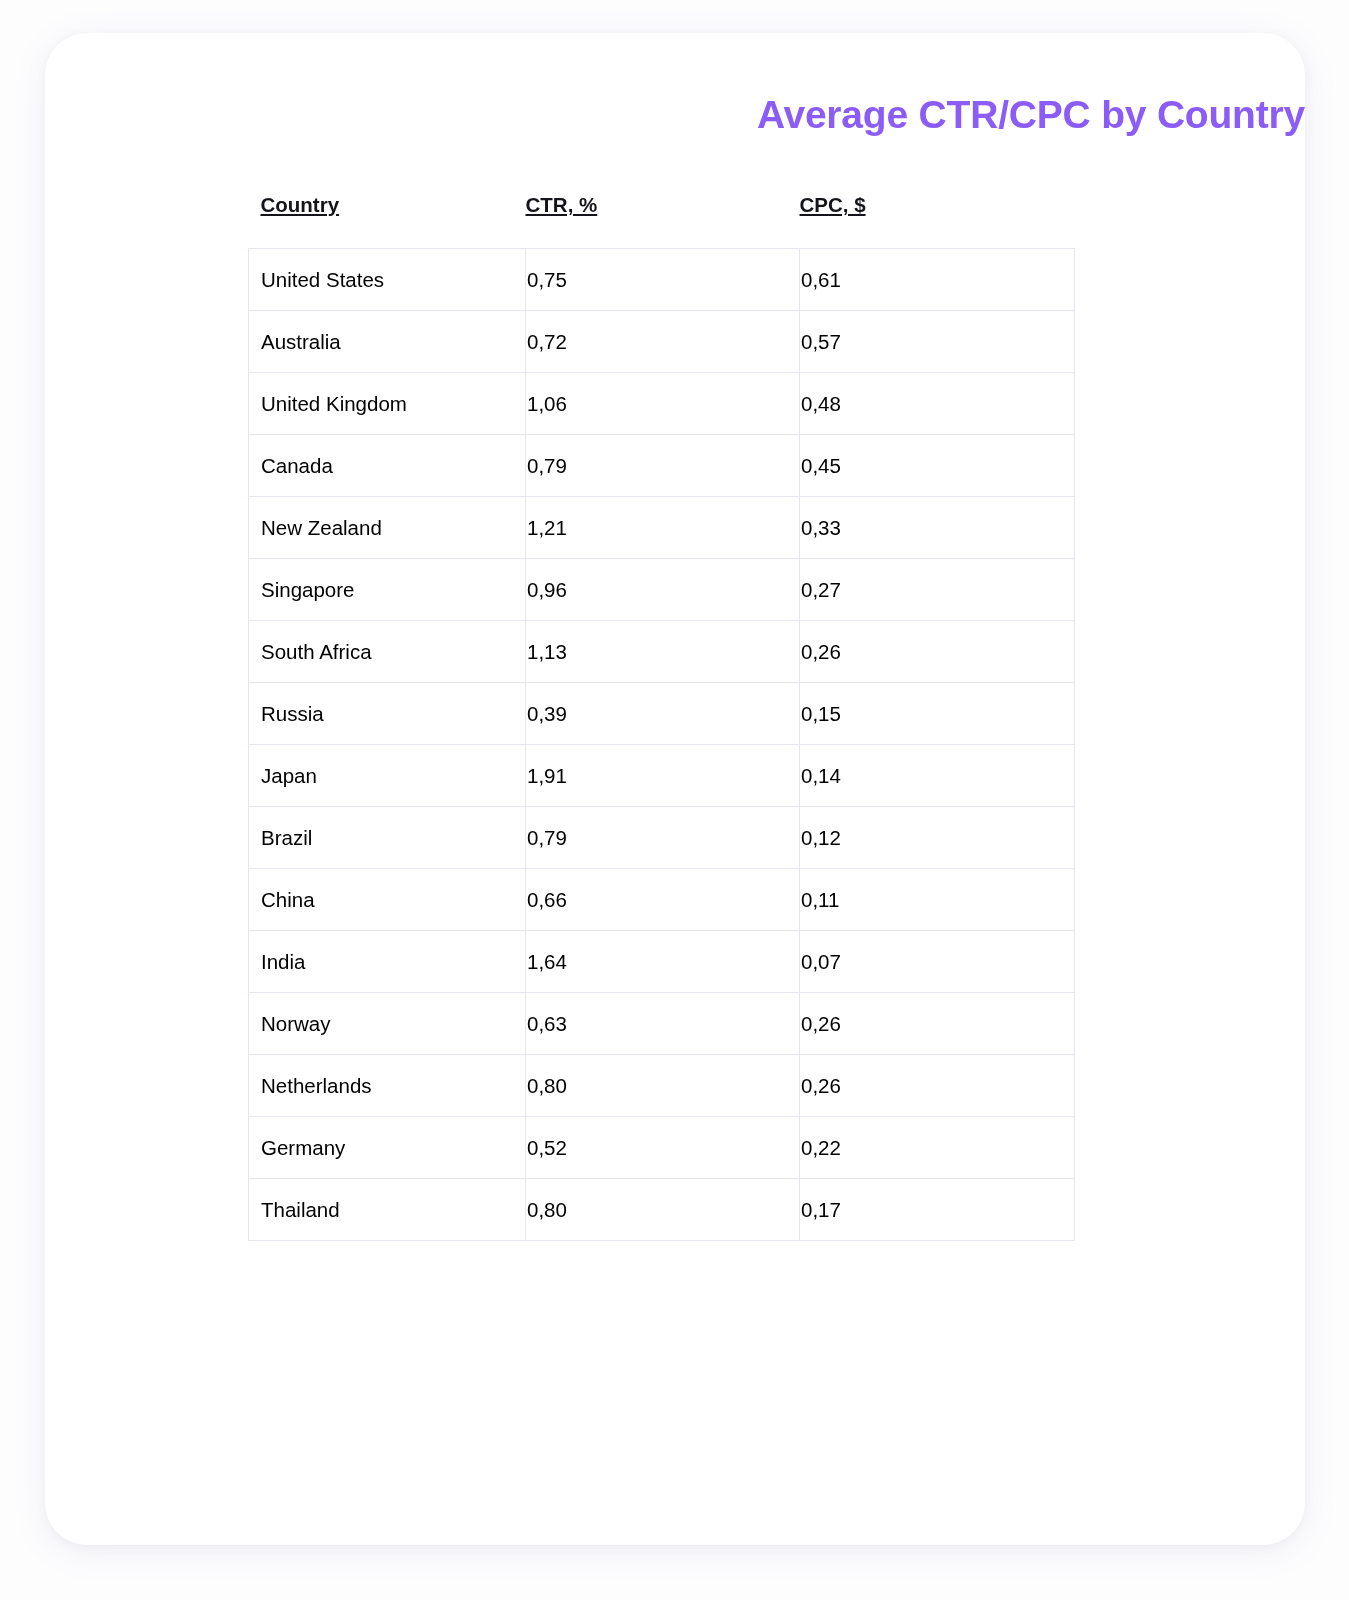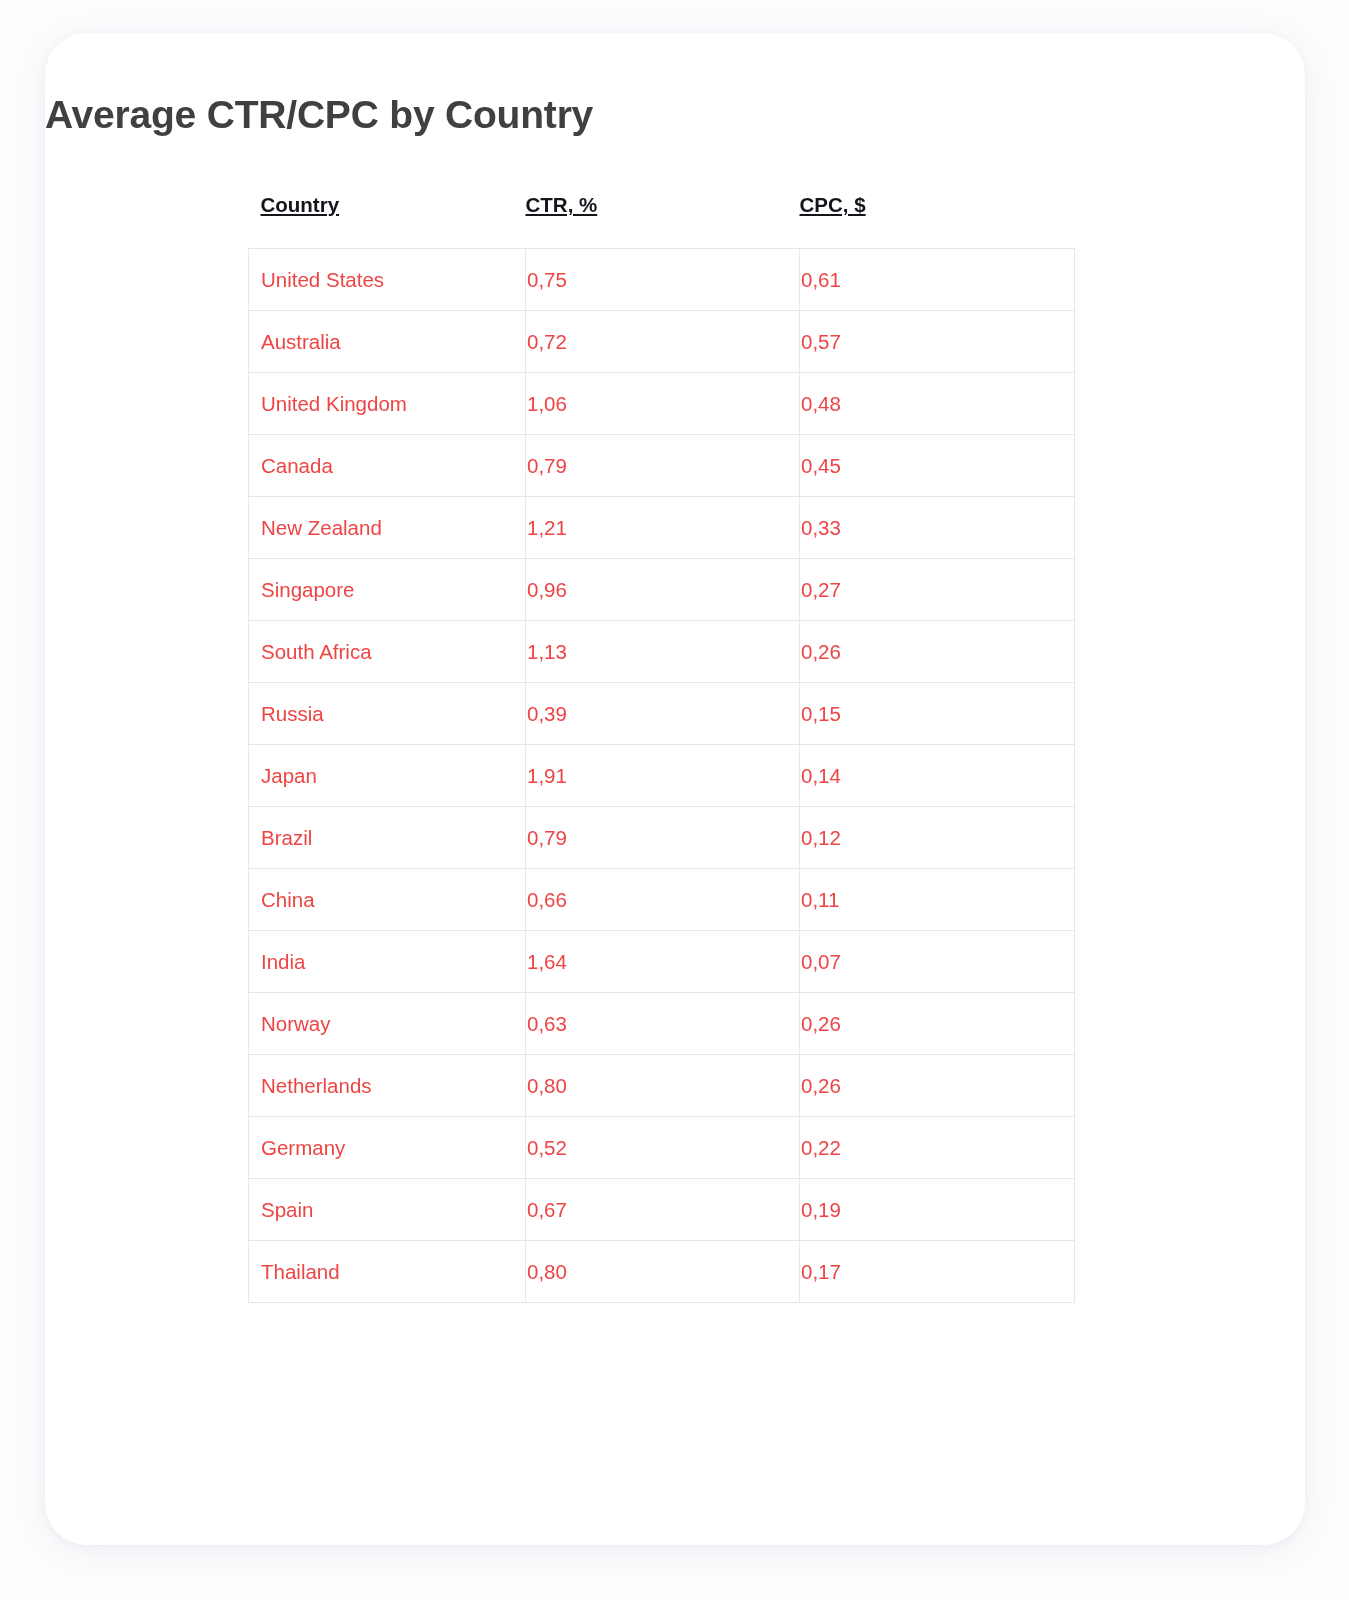--- a/index.html
+++ b/index.html
@@ -29,25 +29,25 @@
     border-radius: 42px;
     box-shadow: 0 6px 34px rgba(120, 120, 160, 0.10),
                 0 2px 10px rgba(120, 120, 160, 0.06);
     box-sizing: border-box;
   }
   .card-title {
     position: absolute;
     left: 0;
     top: 60px;
     width: 1260px;
-    text-align: left;
+    text-align: right;
     font-size: 39px;
     font-weight: bold;
     letter-spacing: -0.2px;
-    color: #404040;
+    color: #8b5cf6;
   }
   .table-wrap {
     position: absolute;
     left: 203px;
     top: 160px;
     width: 826px;
   }
   table.data-table {
     width: 826px;
     border-collapse: collapse;
@@ -71,21 +71,21 @@
     padding-left: 12px;
   }
   thead th.h-num {
     text-align: left;
     padding-right: 11px;
   }
 
   tbody td {
     height: 62px;
     font-size: 20.5px;
-    color: #ef4444;
+    color: #000000;
     border: 1px solid #e5e7f0;
     background: #ffffff;
     box-sizing: border-box;
     font-weight: normal;
   }
   tbody td.cell-country {
     text-align: left;
     padding-left: 12px;
   }
   tbody td.cell-num {
@@ -189,25 +189,20 @@
               <td class="cell-country">Netherlands</td>
               <td class="cell-num">0,80</td>
               <td class="cell-num">0,26</td>
             </tr>
             <tr>
               <td class="cell-country">Germany</td>
               <td class="cell-num">0,52</td>
               <td class="cell-num">0,22</td>
             </tr>
             <tr>
-              <td class="cell-country">Spain</td>
-              <td class="cell-num">0,67</td>
-              <td class="cell-num">0,19</td>
-            </tr>
-            <tr>
               <td class="cell-country">Thailand</td>
               <td class="cell-num">0,80</td>
               <td class="cell-num">0,17</td>
             </tr>
           </tbody>
       </table>
     </div>
 
   </div>
 </div>

